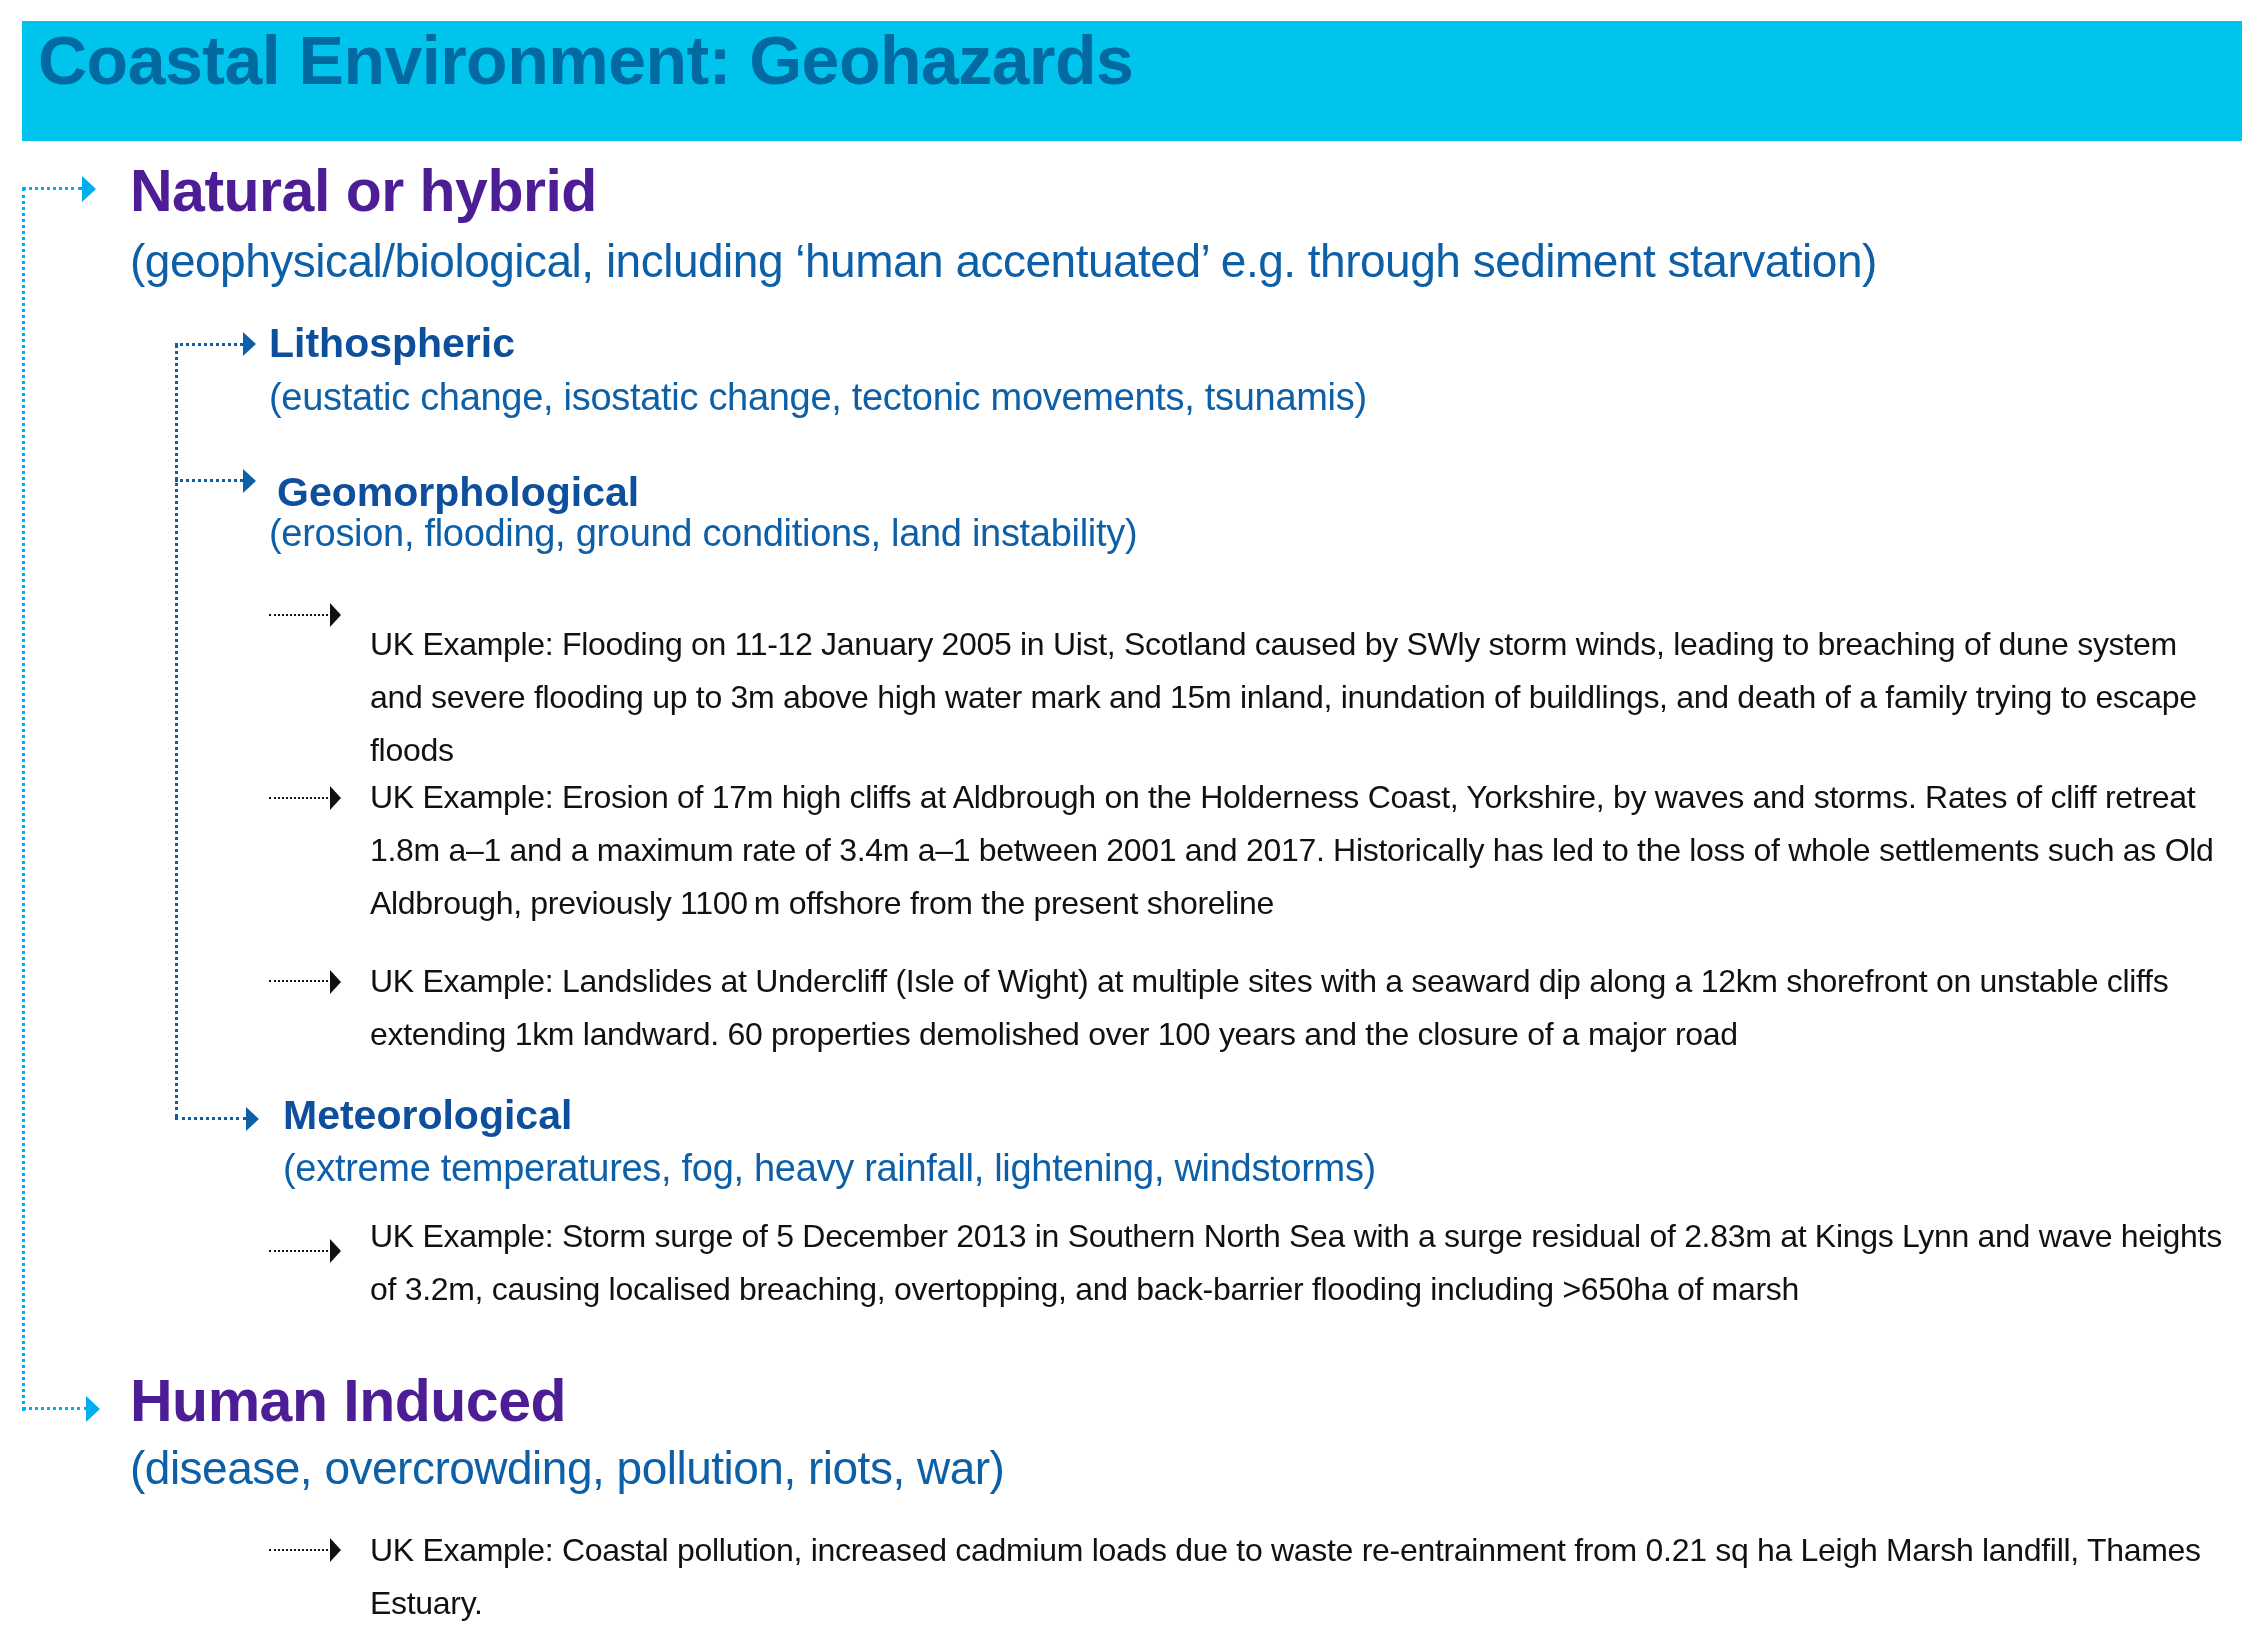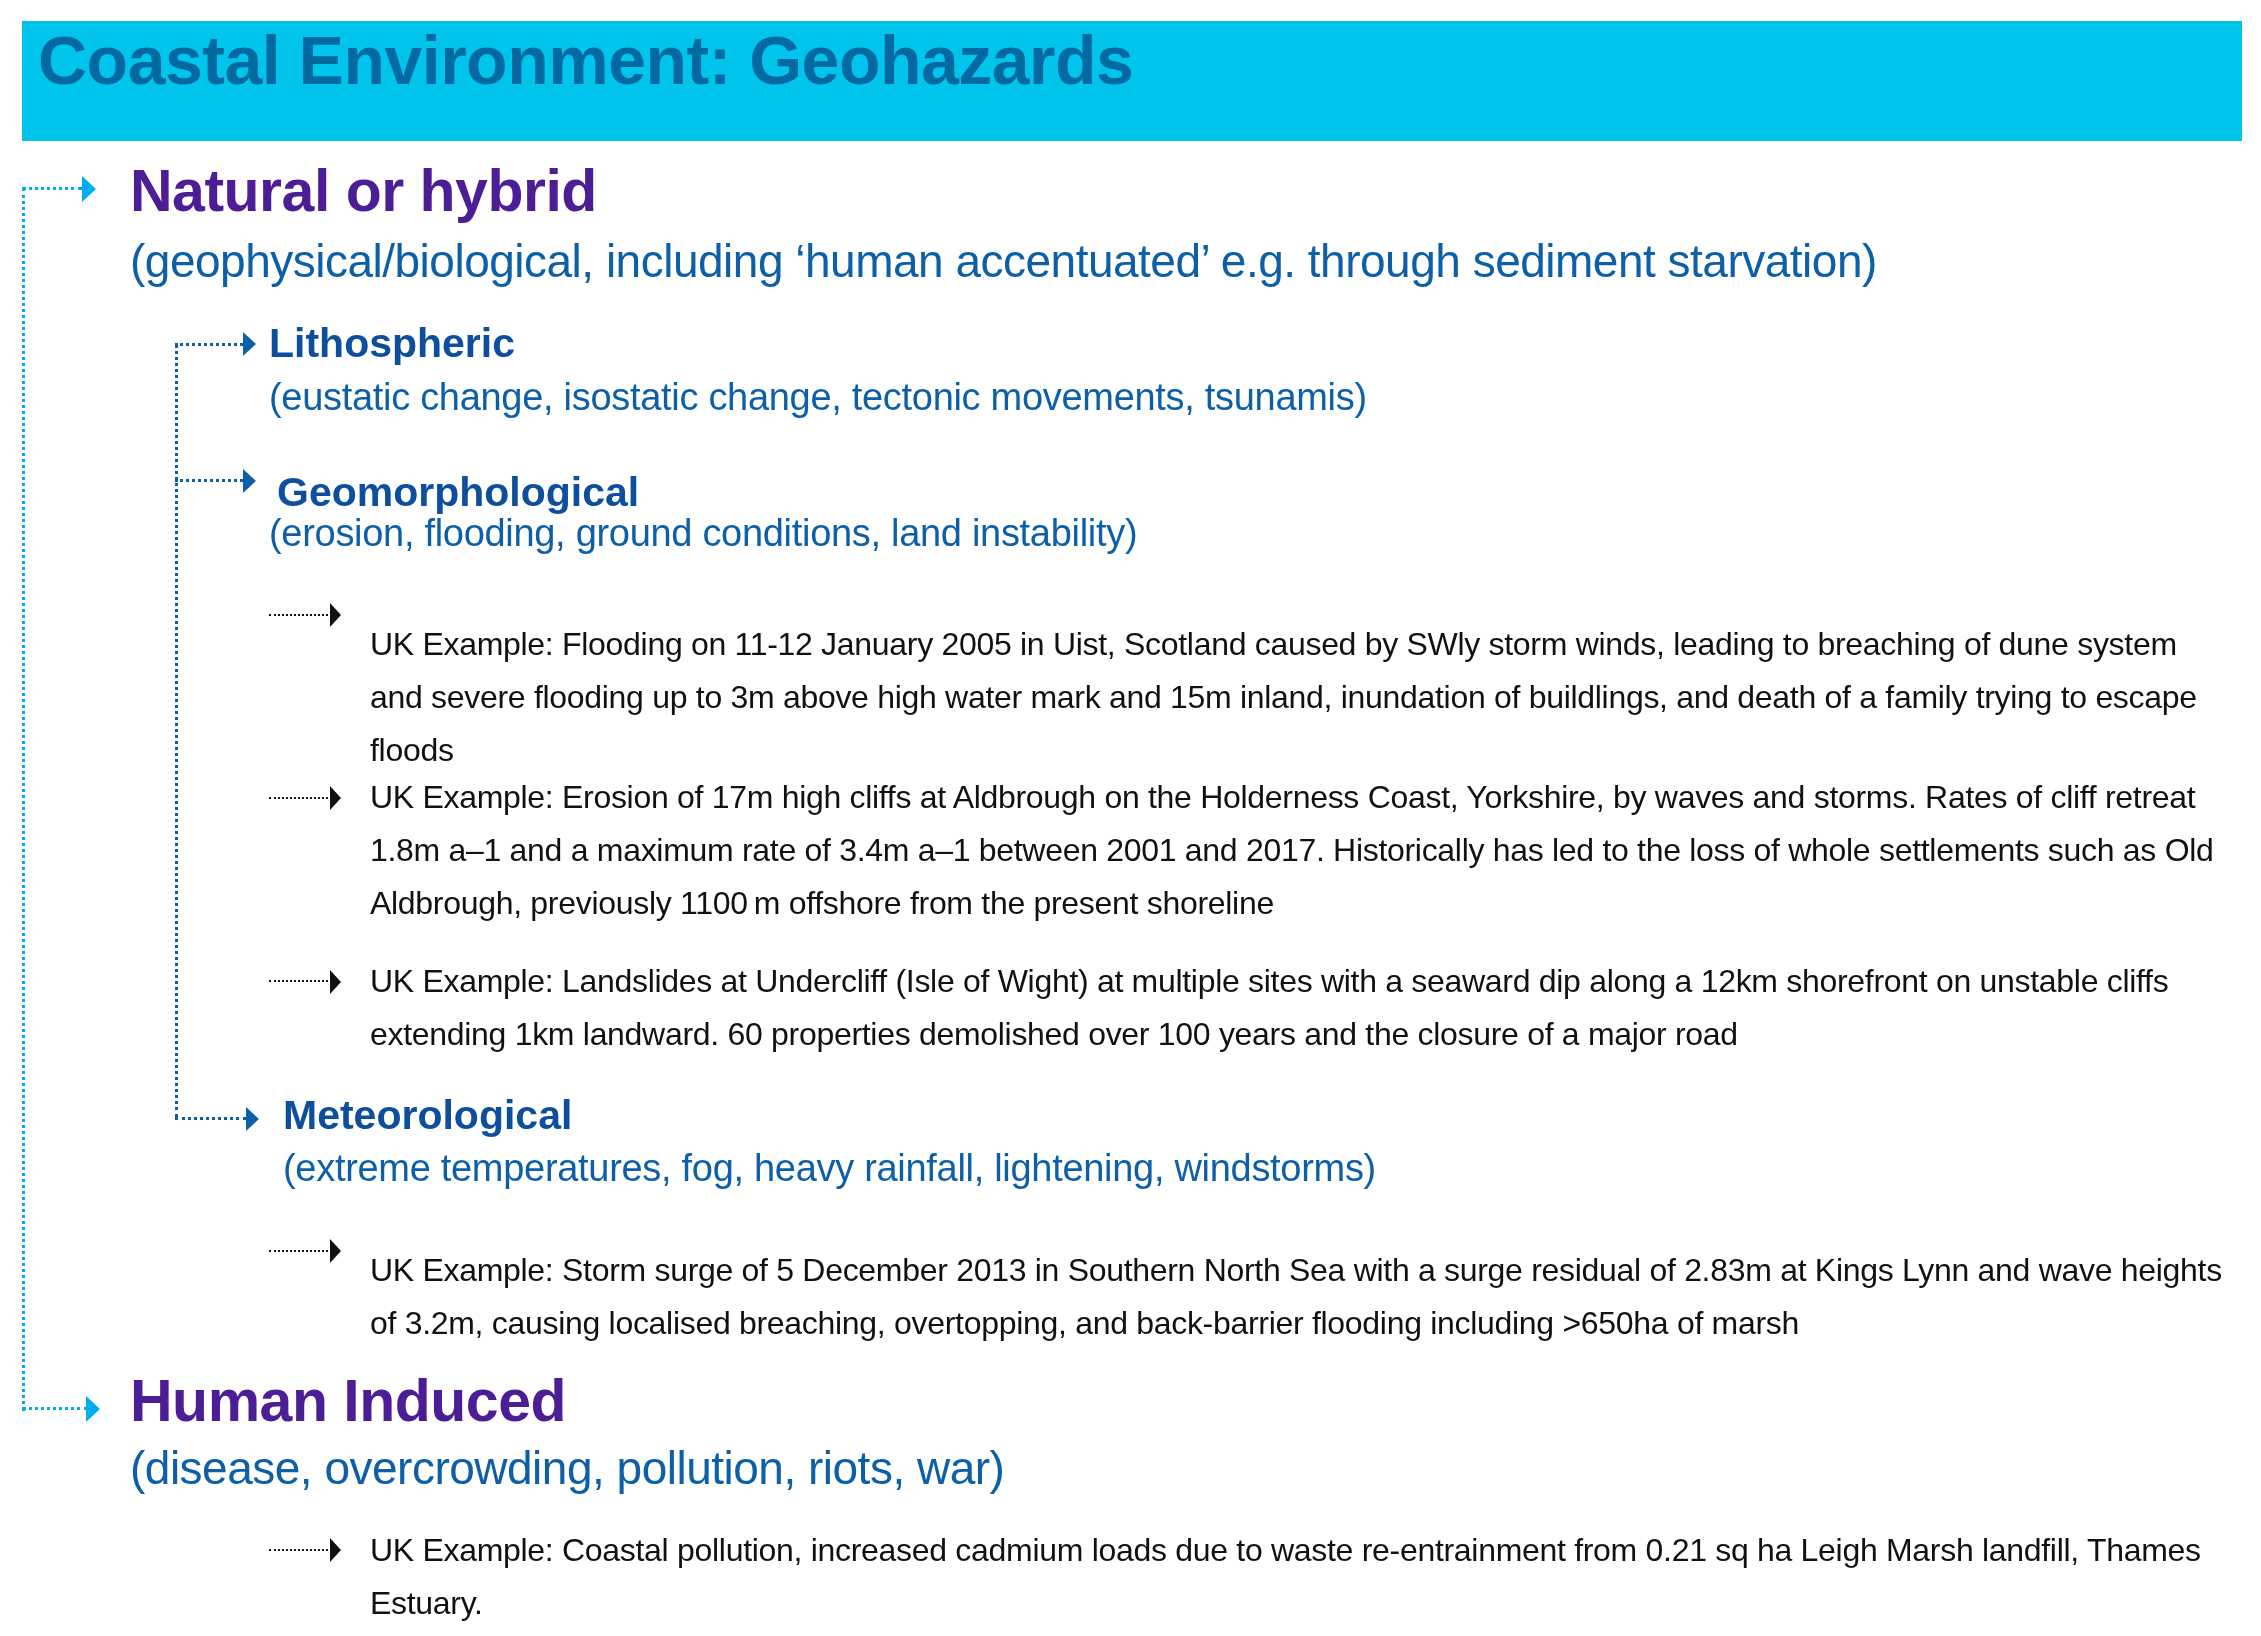--- a/index.html
+++ b/index.html
@@ -63,21 +63,21 @@
 
 <div class="hline l3" style="left:269px; top:980px; width:59px;"></div>
 <div class="arrow l3" style="left:330px; top:970px;"></div>
 <div class="abs ex" style="left:370px; top:955px;">UK Example: Landslides at Undercliff (Isle of Wight) at multiple sites with a seaward dip along a 12km shorefront on unstable cliffs extending 1km landward. 60 properties demolished over 100 years and the closure of a major road</div>
 
 <div class="abs h2" style="left:283px; top:1091px;">Meteorological</div>
 <div class="abs sub2" style="left:283px; top:1145px;">(extreme temperatures, fog, heavy rainfall, lightening, windstorms)</div>
 
 <div class="hline l3" style="left:269px; top:1250px; width:59px;"></div>
 <div class="arrow l3" style="left:330px; top:1239px;"></div>
-<div class="abs ex" style="left:370px; top:1244px;">UK Example: Storm surge of 5 December 2013 in Southern North Sea with a surge residual of 2.83m at Kings Lynn and wave heights of 3.2m, causing localised breaching, overtopping, and back-barrier flooding including &gt;650ha of marsh</div>
+<div class="abs ex" style="left:370px; top:1210px;">UK Example: Storm surge of 5 December 2013 in Southern North Sea with a surge residual of 2.83m at Kings Lynn and wave heights of 3.2m, causing localised breaching, overtopping, and back-barrier flooding including &gt;650ha of marsh</div>
 
 <div class="abs h1" style="left:130px; top:1368px;">Human Induced</div>
 <div class="abs sub1" style="left:130px; top:1441px;text-align:center;">(disease, overcrowding, pollution, riots, war)</div>
 
 <div class="hline l3" style="left:269px; top:1549px; width:59px;"></div>
 <div class="arrow l3" style="left:330px; top:1538px;"></div>
 <div class="abs ex" style="left:370px; top:1524px;">UK Example: Coastal pollution, increased cadmium loads due to waste re-entrainment from 0.21 sq ha Leigh Marsh landfill, Thames Estuary.</div>
 
 
 </body></html>

